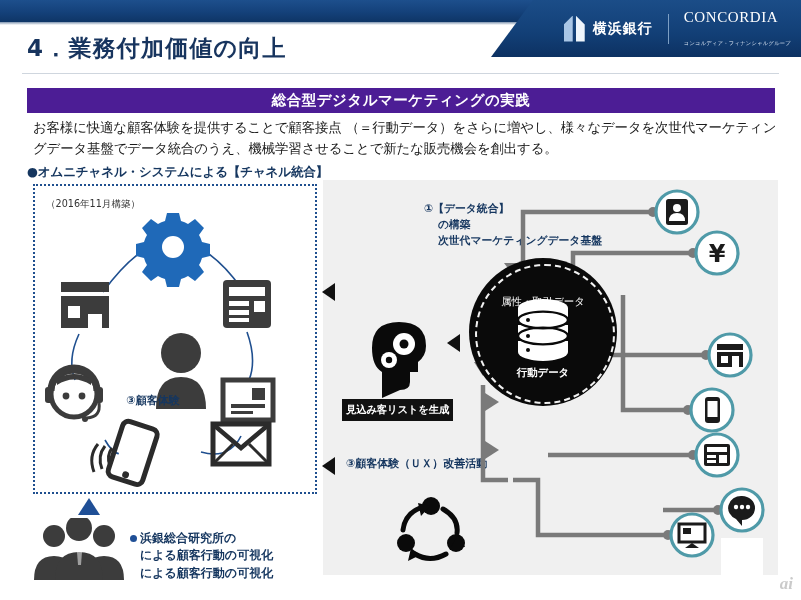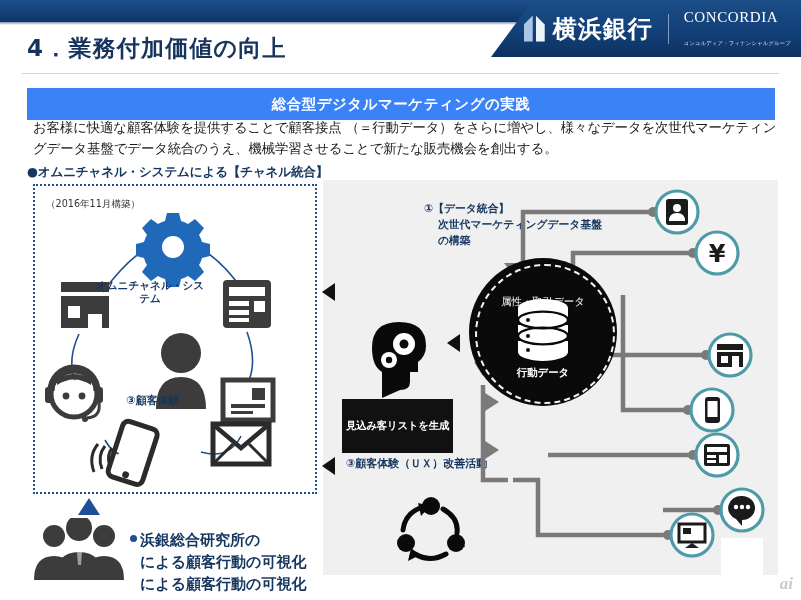--- a/index.html
+++ b/index.html
@@ -24,40 +24,40 @@
     background:linear-gradient(to bottom,#1b4d88 0%,#123f76 60%,#0d3162 100%);
     clip-path:polygon(62px 0,330px 0,330px 57px,20px 57px);
   }
   .hdr-logo-inner{
     position:absolute;right:10px;top:0;height:57px;display:flex;align-items:center;gap:8px;
   }
   .mark-wrap{display:flex;align-items:center;gap:3px;}
   .mark-l,.mark-r{width:9px;height:26px;background:#cfe0f2;}
   .mark-l{clip-path:polygon(100% 0,100% 100%,0 100%,0 35%);background:#a9c6e6;}
   .mark-r{clip-path:polygon(0 0,100% 35%,100% 100%,0 100%);background:#eef5fc;}
-  .bank-name{color:#fff;font-size:24px;font-weight:700;letter-spacing:1px;
+  .bank-name{color:#fff;font-size:14px;font-weight:700;letter-spacing:1px;
      font-family:"DejaVu Sans",sans-serif;}
   .vdiv{width:1px;height:30px;background:#7d9fc4;margin:0 7px;}
   .concordia{display:flex;flex-direction:column;align-items:flex-start;gap:12px;}
   .concordia-main{color:#fff;font-size:15px;font-family:"Liberation Serif","DejaVu Serif",serif;
      letter-spacing:.6px;line-height:1;}
   .concordia-sub{color:#dbe6f3;font-size:5.2px;letter-spacing:.35px;margin-top:3px;
      font-family:"DejaVu Sans",sans-serif;}
 
   
   .slide-title{
     position:absolute;left:27px;top:26px;font-size:23px;font-weight:700;color:#17345e;
     letter-spacing:1.2px;font-family:"DejaVu Sans",sans-serif;margin-top:7px;
   }
   .title-rule{position:absolute;left:22px;top:73px;width:757px;height:1px;background:#cfd6de;}
 
   
   .banner{
-    position:absolute;left:27px;top:88px;width:748px;height:32px;
-    background:#3b82f6;display:flex;align-items:center;justify-content:center;text-align:center;
+    position:absolute;left:27px;top:88px;width:748px;height:25px;
+    background:#4c1d95;display:flex;align-items:center;justify-content:center;text-align:center;
   }
   .banner span{color:#fff;font-size:14.5px;font-weight:700;letter-spacing:.5px;
      font-family:"DejaVu Sans",sans-serif;}
   .lead{
     position:absolute;left:33px;top:118px;width:745px;font-size:13.4px;color:#1b1b1b;
     line-height:1.55;font-family:"DejaVu Sans",sans-serif;letter-spacing:-.1px;
   }
 
   
   .left-head{
@@ -72,21 +72,21 @@
      font-family:"DejaVu Sans",sans-serif;}
   .omni-label{position:absolute;left:95px;top:279px;width:110px;text-align:center;
      font-size:10.6px;font-weight:700;color:#15365f;line-height:1.25;
      font-family:"DejaVu Sans",sans-serif;}
   .cust-label{position:absolute;left:118px;top:393px;width:70px;text-align:center;
      font-size:11px;font-weight:700;color:#15365f;font-family:"DejaVu Sans",sans-serif;}
 
   .tri-up{position:absolute;left:78px;top:498px;width:0;height:0;
      border-left:11px solid transparent;border-right:11px solid transparent;
      border-bottom:17px solid #1f4f96;}
-  .ds-text{position:absolute;left:140px;top:530px;font-size:15px;font-weight:700;
+  .ds-text{position:absolute;left:140px;top:530px;font-size:12px;font-weight:700;
      color:#15365f;line-height:1.45;font-family:"DejaVu Sans",sans-serif;}
   .ds-bullet{position:absolute;left:130px;top:535px;width:7px;height:7px;border-radius:50%;
      background:#1f4f96;}
 
   
   .gray-panel{position:absolute;left:323px;top:180px;width:455px;height:395px;background:#f0f0f0;}
 
   .note1{position:absolute;left:424px;top:201px;font-size:10.8px;font-weight:700;color:#15365f;
      line-height:1.5;font-family:"DejaVu Sans",sans-serif;}
   .note1 .ind{display:block;padding-left:14px;}
@@ -94,21 +94,21 @@
      line-height:1.45;font-family:"DejaVu Sans",sans-serif;}
   .note3{position:absolute;left:346px;top:456px;font-size:11px;font-weight:700;color:#15365f;
      font-family:"DejaVu Sans",sans-serif;}
   .arr-l{position:absolute;width:0;height:0;border-top:9px solid transparent;
      border-bottom:9px solid transparent;border-right:13px solid #111;}
   .a1{left:322px;top:283px;}
   .a2{left:322px;top:457px;}
   .a3{left:447px;top:334px;}
 
   .badge{position:absolute;left:342px;top:399px;background:#111;color:#fff;
-     font-size:10.4px;font-weight:700;padding:20px 4px;letter-spacing:-.2px;
+     font-size:10.4px;font-weight:700;padding:4px 4px;letter-spacing:-.2px;
      font-family:"DejaVu Sans",sans-serif;}
 
   .disc{position:absolute;left:469px;top:258px;width:148px;height:148px;border-radius:50%;
      background:#0a0a0a;}
   .disc-ring{position:absolute;left:475px;top:264px;width:136px;height:136px;border-radius:50%;
      border:2px dashed #fff;opacity:.95;}
   .disc-t{position:absolute;left:469px;top:295px;width:148px;text-align:center;color:#fff;
      font-size:10.4px;font-weight:400;font-family:"DejaVu Sans",sans-serif;}
   .disc-b{position:absolute;left:469px;top:366px;width:148px;text-align:center;color:#fff;
      font-size:10.4px;font-weight:700;font-family:"DejaVu Sans",sans-serif;}
@@ -223,21 +223,20 @@
       </g>
     </g>
 
     <g transform="translate(180,240)">
       <rect x="0" y="0" width="56" height="40" fill="none" stroke="#2b2b2b" stroke-width="5"></rect>
       <path d="M2,2 L28,24 L54,2" fill="none" stroke="#2b2b2b" stroke-width="4.5"></path>
       <path d="M2,38 L20,20 M54,38 L36,20" fill="none" stroke="#2b2b2b" stroke-width="3"></path>
     </g>
   </svg>
 
-  <div class="omni-label">オムニチャネル・システム</div>
   <div class="cust-label">③顧客体験</div>
 
   <div class="tri-up"></div>
   <svg style="position:absolute;left:30px;top:518px;" width="100" height="62">
     <g fill="#3c3c3c">
       <circle cx="24" cy="18" r="11"></circle>
         <path d="M4,62 q0,-24 20,-24 q20,0 20,24 z"></path>
       <circle cx="74" cy="18" r="11"></circle>
         <path d="M54,62 q0,-24 20,-24 q20,0 20,24 z"></path>
       <circle cx="49" cy="10" r="13"></circle>
@@ -249,22 +248,22 @@
   <div class="ds-text">
     <span>浜銀総合研究所の</span><br>
     <span>による顧客行動の可視化</span><br>
     <span>による顧客行動の可視化</span>
   </div>
 
   <div class="gray-panel"></div>
 
   <div class="note1">
     <span>①【データ統合】</span>
+    <span class="ind">の構築</span>
     <span class="ind">次世代マーケティングデータ基盤</span>
-    <span class="ind">の構築</span>
   </div>
 
   <div class="arr-l a1"></div>
 
   <div class="arr-l a2"></div>
   <div class="note3">③顧客体験（ＵＸ）改善活動</div>
   <div class="arr-l a3"></div>
 
   <svg style="position:absolute;left:323px;top:180px;" width="455" height="395">
     <g fill="none" stroke="#7a7a7a" stroke-width="4.5">

